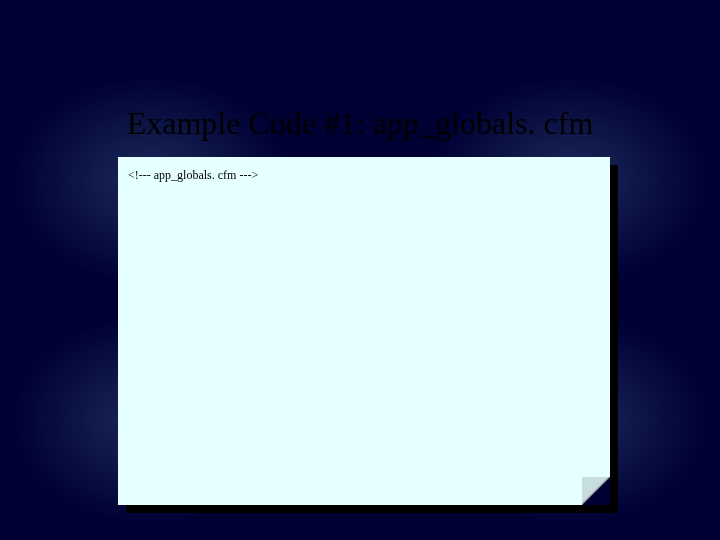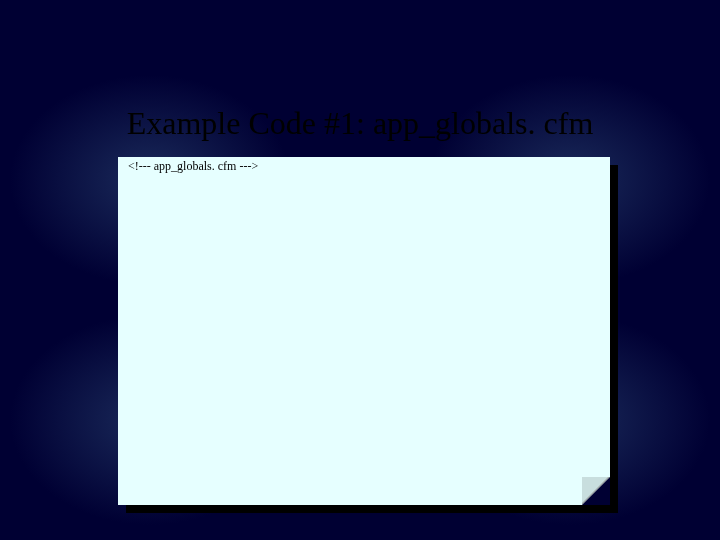--- a/index.html
+++ b/index.html
@@ -33,21 +33,21 @@
     height: 348px;
     background: #000;
   }
   .code-box {
     position: absolute;
     top: 157px;
     left: 118px;
     width: 492px;
     height: 348px;
     background: #e6ffff;
-    padding: 1px 10px;
+    padding: 10px 10px;
     font-family: "Times New Roman", serif;
     font-size: 12px;
     color: #000;
     line-height: 1.4;
   }
   .code-line {
     margin-bottom: 18px;
   }
   .page-curl {
     position: absolute;

